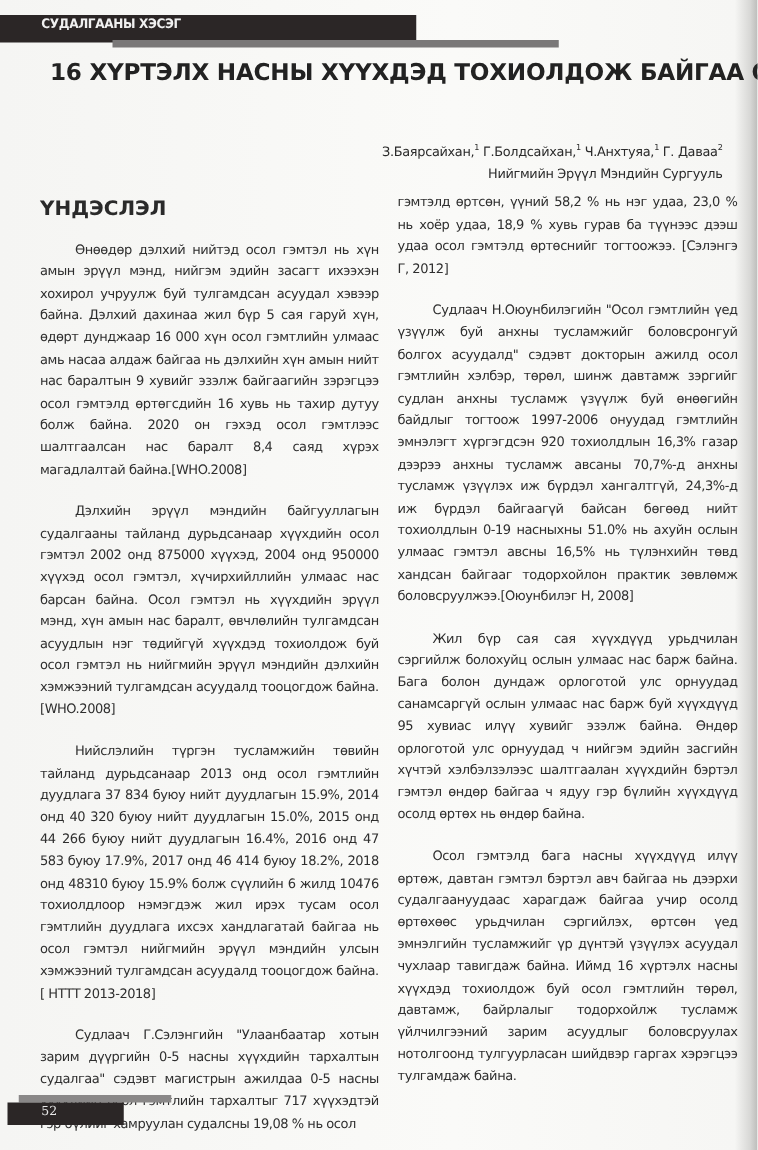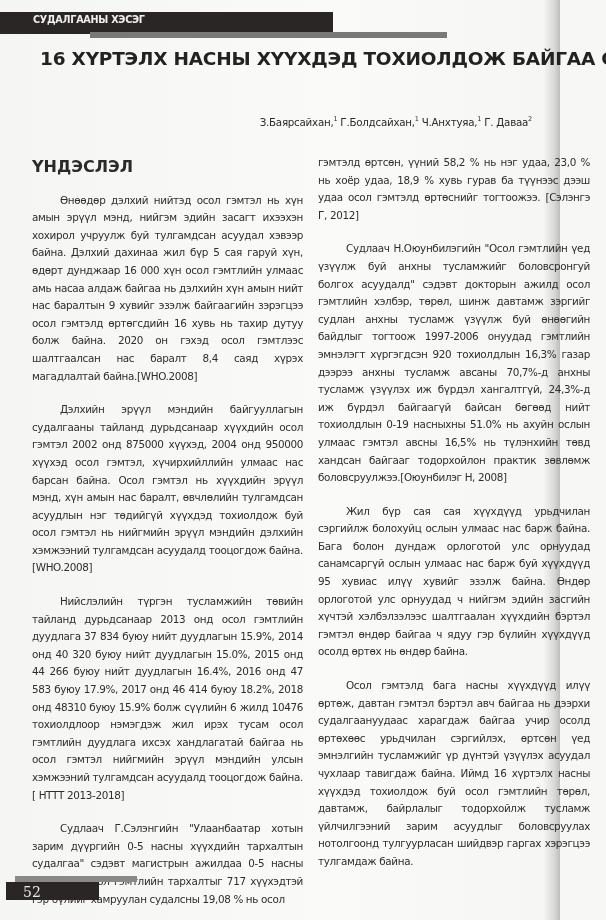--- a/index.html
+++ b/index.html
@@ -4,21 +4,21 @@
   <style>
     html, body { margin: 0; padding: 0; }
     body {
       width: 606px; height: 920px; overflow: hidden;
       background: #f7f7f5;
       position: relative;
       font-family: "DejaVu Sans Condensed", "DejaVu Sans", sans-serif;
       color: #2a2a2a;
     }
     .page {
-      position: absolute; left: 0; top: 0; width: 560px; height: 920px;
+      position: absolute; left: 0; top: 0; width: 606px; height: 920px;
       background: linear-gradient(90deg, #f5f5f3 0%, #fafaf8 60%, #f6f6f4 97%, #d8d8d6 99%, #bdbdbb 100%);
     }
     .section-bar {
       position: absolute; left: 0; top: 12px; width: 333px; height: 22px;
       background: #2b2626;
     }
     .section-label {
       position: absolute; left: 33px; top: 13px;
       font-family: "DejaVu Sans", sans-serif; font-weight: bold;
       font-size: 10.5px; letter-spacing: -0.3px; color: #f0f0f0;
@@ -61,41 +61,42 @@
     .para.indent { text-indent: 28px; margin-top: 16px; }
     .footer-gray {
       position: absolute; left: 15px; top: 876px; width: 122px; height: 6px;
       background: #8a8888;
     }
     .footer-bar {
       position: absolute; left: 6px; top: 882px; width: 93px; height: 18px;
       background: #2b2626;
     }
     .page-number {
-      position: absolute; left: 23px; top: 884px;
-      font-family: "DejaVu Serif", serif; font-size: 14px; color: #e8e8e8;
+      position: absolute; left: 33px; top: 884px;
+      font-family: "DejaVu Serif", serif; font-size: 10px; color: #e8e8e8;
     }
   </style>
 </head>
 <body>
 
 <div class="page">
 
   <div class="section-bar"></div>
   <div class="section-underline"></div>
   <div class="section-label">СУДАЛГААНЫ ХЭСЭГ</div>
 
   <h1 class="title" style="margin:0;">
     <span class="title-line">16 ХҮРТЭЛХ НАСНЫ ХҮҮХДЭД ТОХИОЛДОЖ БАЙГАА ОСОЛ</span>
   </h1>
 
   <div class="authors">
     <div>
       <span>З.Баярсайхан,</span><sup>1</sup><span> Г.Болдсайхан,</span><sup>1</sup><span> Ч.Анхтуяа,</span><sup>1</sup><span> Г. Даваа</span><sup>2</sup>
     </div>
+    <div>Нийгмийн Эрүүл Мэндийн Сургууль</div>
   </div>
 
   <div class="col col-left">
     <div class="heading">ҮНДЭСЛЭЛ</div>
     <p class="para indent">Өнөөдөр дэлхий нийтэд осол гэмтэл нь хүн амын эрүүл мэнд, нийгэм эдийн засагт ихээхэн хохирол учруулж буй тулгамдсан асуудал хэвээр байна. Дэлхий дахинаа жил бүр 5 сая гаруй хүн, өдөрт дунджаар 16 000 хүн осол гэмтлийн улмаас амь насаа алдаж байгаа нь дэлхийн хүн амын нийт нас баралтын 9 хувийг эзэлж байгаагийн зэрэгцээ осол гэмтэлд өртөгсдийн 16 хувь нь тахир дутуу болж байна. 2020 он гэхэд осол гэмтлээс шалтгаалсан нас баралт 8,4 саяд хүрэх магадлалтай байна.[WHO.2008]</p>
     <p class="para indent">Дэлхийн эрүүл мэндийн байгууллагын судалгааны тайланд дурьдсанаар хүүхдийн осол гэмтэл 2002 онд 875000 хүүхэд, 2004 онд 950000 хүүхэд осол гэмтэл, хүчирхийллийн улмаас нас барсан байна. Осол гэмтэл нь хүүхдийн эрүүл мэнд, хүн амын нас баралт, өвчлөлийн тулгамдсан асуудлын нэг төдийгүй хүүхдэд тохиолдож буй осол гэмтэл нь нийгмийн эрүүл мэндийн дэлхийн хэмжээний тулгамдсан асуудалд тооцогдож байна. [WHO.2008]</p>
     <p class="para indent">Нийслэлийн түргэн тусламжийн төвийн тайланд дурьдсанаар 2013 онд осол гэмтлийн дуудлага 37 834 буюу нийт дуудлагын 15.9%, 2014 онд 40 320 буюу нийт дуудлагын 15.0%, 2015 онд 44 266 буюу нийт дуудлагын 16.4%, 2016 онд 47 583 буюу 17.9%, 2017 онд 46 414 буюу 18.2%, 2018 онд 48310 буюу 15.9% болж сүүлийн 6 жилд 10476 тохиолдлоор нэмэгдэж жил ирэх тусам осол гэмтлийн дуудлага ихсэх хандлагатай байгаа нь осол гэмтэл нийгмийн эрүүл мэндийн улсын хэмжээний тулгамдсан асуудалд тооцогдож байна.[ НТТТ 2013-2018]</p>
     <p class="para indent">Судлаач Г.Сэлэнгийн "Улаанбаатар хотын зарим дүүргийн 0-5 насны хүүхдийн тархалтын судалгаа" сэдэвт магистрын ажилдаа 0-5 насны хүүхдийн осол гэмтлийн тархалтыг 717 хүүхэдтэй гэр бүлийг хамруулан судалсны 19,08 % нь осол</p>
   </div>
 

